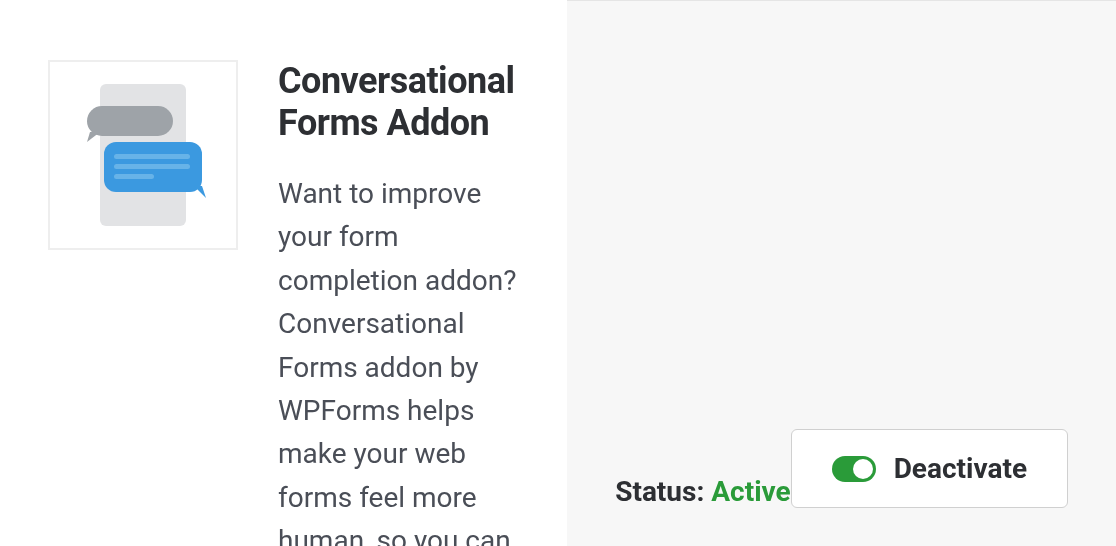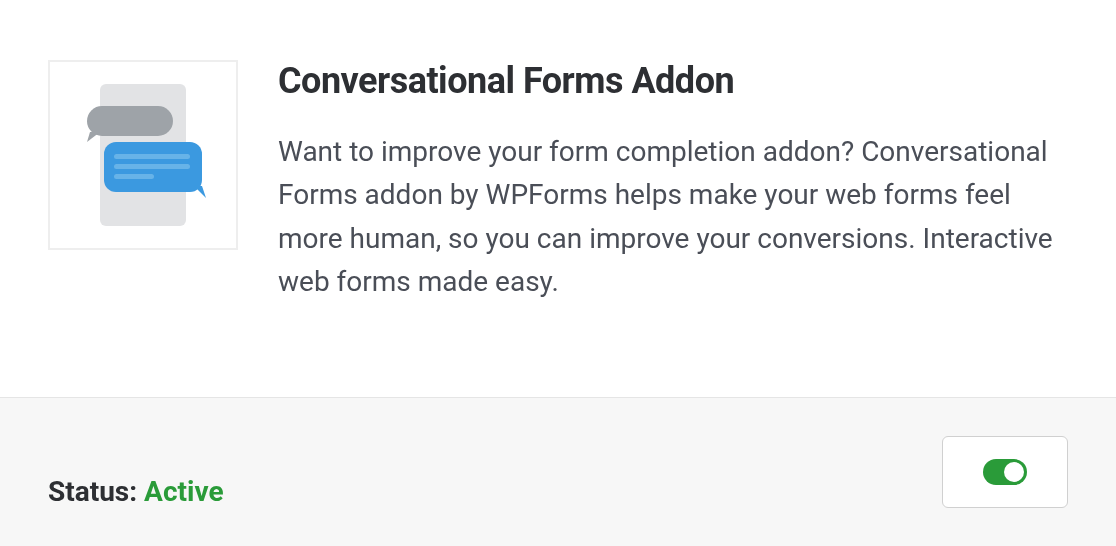--- a/index.html
+++ b/index.html
@@ -8,21 +8,21 @@
       box-sizing: border-box;
     }
     body {
       font-family: -apple-system, BlinkMacSystemFont, "Segoe UI", Roboto, "Helvetica Neue", Arial, sans-serif;
       background: #fff;
       width: 1116px;
       height: 546px;
     }
     .addon-card {
       display: flex;
-      flex-direction: column;
+      flex-direction: row;
       height: 100%;
     }
     .addon-main {
       display: flex;
       padding: 60px 48px 60px 48px;
       gap: 40px;
       flex: 1;
     }
     .addon-icon-box {
       width: 190px;
@@ -124,15 +124,16 @@
       <h2 class="addon-title">Conversational Forms Addon</h2>
       <p class="addon-description">Want to improve your form completion addon? Conversational Forms addon by WPForms helps make your web forms feel more human, so you can improve your conversions. Interactive web forms made easy.</p>
     </div>
   </div>
   <div class="addon-footer">
     <div class="status-text">
       <span>Status: </span><span class="status-value">Active</span>
     </div>
     <button class="deactivate-button">
       <span class="toggle-icon"></span>
+      <span>Deactivate</span>
     </button>
   </div>
 </div>
 
 </body></html>

